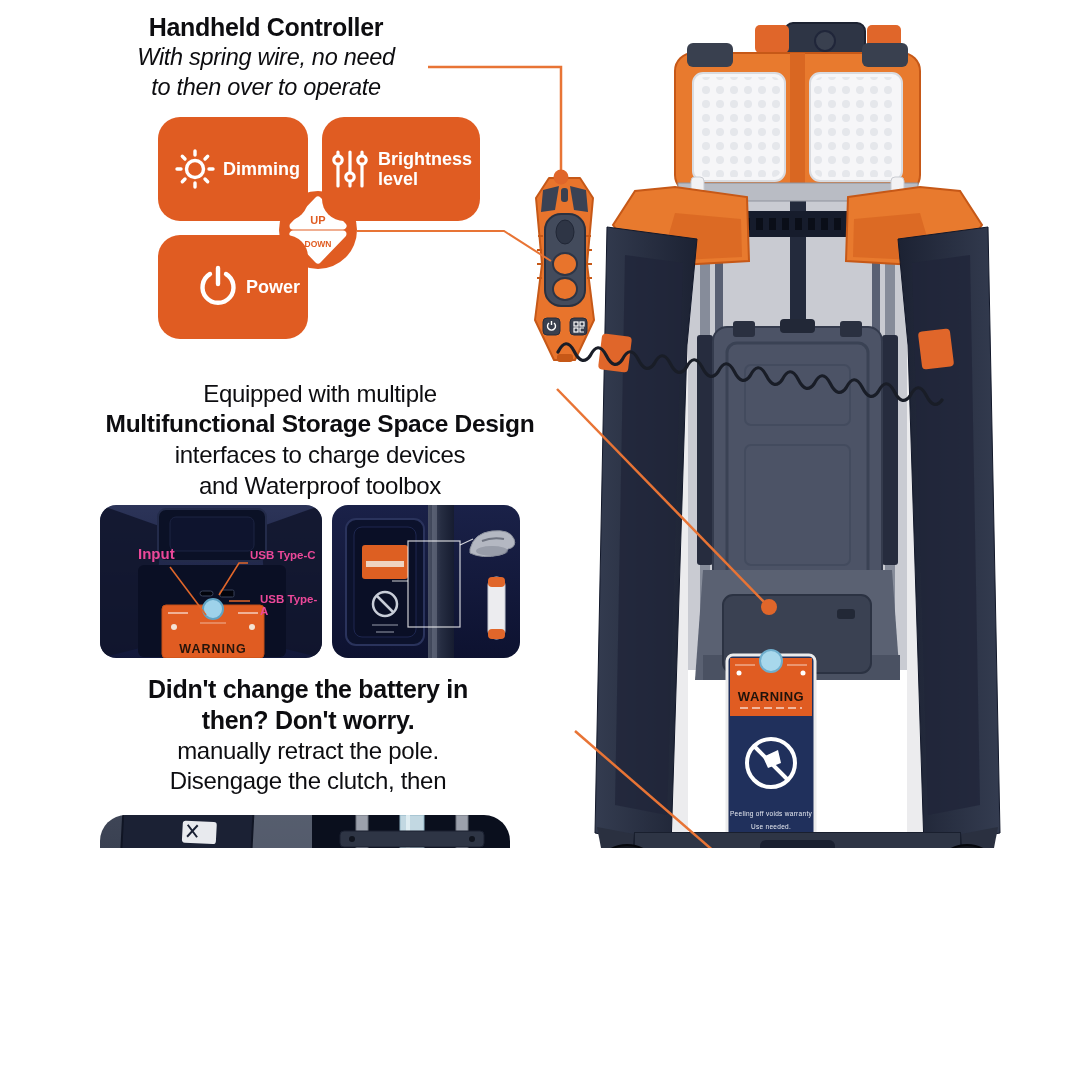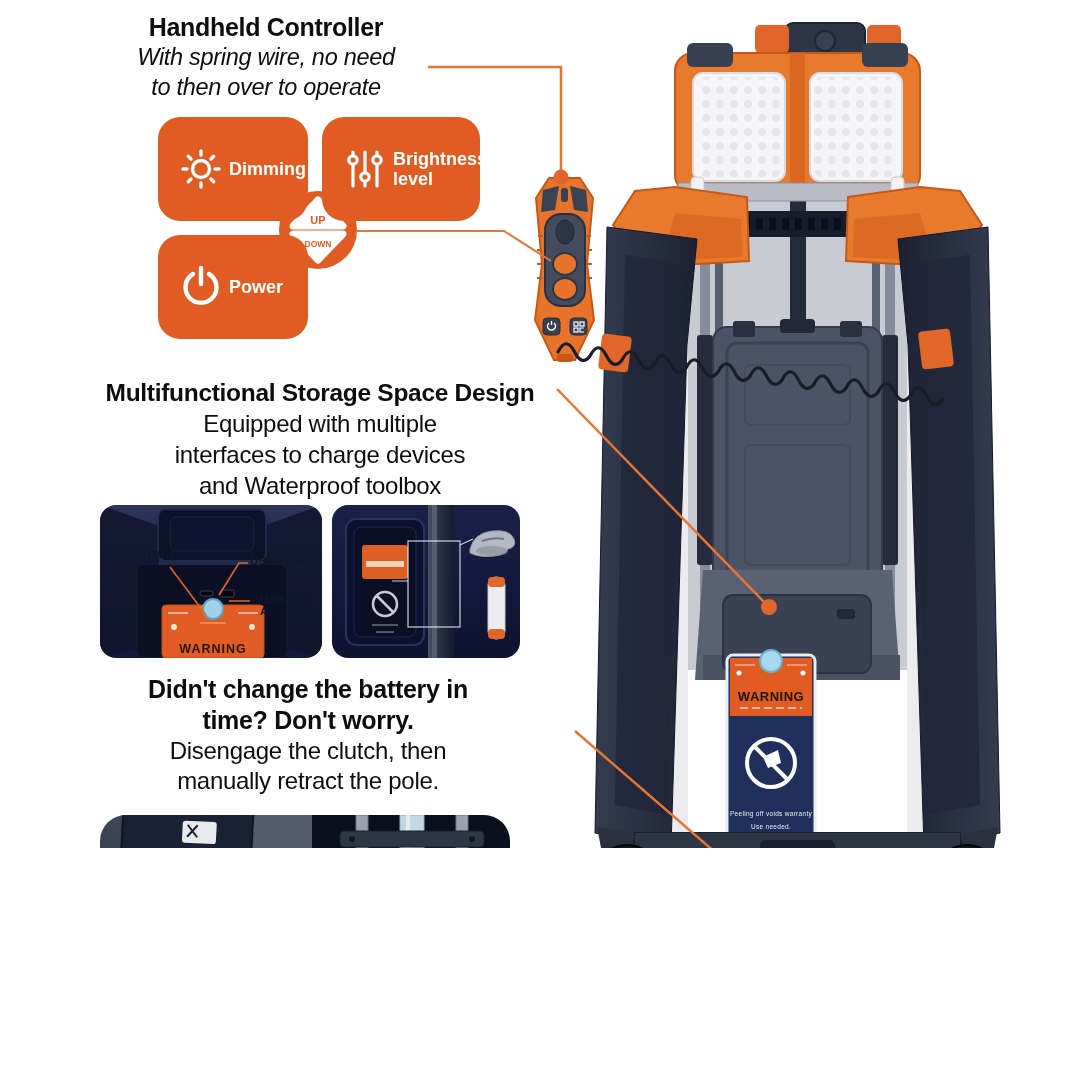--- a/index.html
+++ b/index.html
@@ -12,30 +12,30 @@
   .h1-title{font-size:25px;font-weight:bold;line-height:30px;}
   .h1-sub{font-size:23.5px;line-height:30px;font-style:italic;}
   .h2-title{font-size:24.5px;font-weight:bold;line-height:30px;}
   .h2-sub{font-size:24px;line-height:31px;}
   .h3-title{font-size:25px;font-weight:bold;line-height:31px;}
   .h3-sub{font-size:24px;line-height:30px;}
   
   .cards{left:158px;top:117px;width:322px;height:223px;display:grid;
          grid-template-columns:150px 158px;grid-template-rows:104px 104px;gap:14px;}
   .card{background:#E05C22;border-radius:22px;display:flex;align-items:center;
-        padding:0 8px 0 15px;color:#fff;box-sizing:border-box;}
+        padding:0 8px 0 15px;color:#fff;box-sizing:border-box;justify-content:flex-end;}
   .card .cicon{flex:0 0 56px;display:flex;justify-content:center;align-items:center;}
   .card .clabel{font-weight:bold;font-size:18px;line-height:20px;}
   
   .rocker{left:279px;top:191px;width:78px;height:78px;border-radius:50%;background:#E05C22;z-index:6;
           box-shadow:0 0 0 2px rgba(255,255,255,0.9);}
   
   .inset{border-radius:16px;overflow:hidden;}
   .inset3{border-radius:26px;overflow:hidden;display:flex;}
-  .ins-label{position:absolute;color:#0f172a;font-weight:bold;}
+  .ins-label{position:absolute;color:#ec4899;font-weight:bold;}
   .z10{z-index:10}.z20{z-index:20}.z25{z-index:25}.z30{z-index:30}.z40{z-index:40}
   svg{display:block;}
 </style>
 </head>
 <body>
 
 <div class="canvas">
 
   <div class="abs txtblock z25" style="left:96px;top:12px;width:340px;">
     <span class="line h1-title">Handheld Controller</span>
@@ -91,22 +91,22 @@
   <div class="abs rocker">
     <svg width="78" height="78" viewBox="0 0 78 78">
       <path d="M39,9 L64,35 L14,35 Z" fill="#fff" stroke="#fff" stroke-width="7" stroke-linejoin="round"></path>
       <path d="M14,43 L64,43 L39,69 Z" fill="#fff" stroke="#fff" stroke-width="7" stroke-linejoin="round"></path>
       <text x="39" y="33" font-size="11" font-weight="bold" fill="#E05C22" text-anchor="middle">UP</text>
       <text x="39" y="55.5" font-size="8.5" font-weight="bold" fill="#E05C22" text-anchor="middle">DOWN</text>
     </svg>
   </div>
 
   <div class="abs txtblock z25" style="left:60px;top:378px;width:520px;">
+    <span class="line h2-sub">Equipped with multiple</span>
     <span class="line h2-title">Multifunctional Storage Space Design</span>
-    <span class="line h2-sub">Equipped with multiple</span>
     <span class="line h2-sub">interfaces to charge devices</span>
     <span class="line h2-sub">and Waterproof toolbox</span>
   </div>
 
   <div class="abs inset z20" style="left:100px;top:505px;width:222px;height:153px;">
     <svg width="222" height="153" viewBox="0 0 222 153">
       <defs>
         <linearGradient id="g1" x1="0" y1="0" x2="0" y2="1">
           <stop offset="0" stop-color="#2C3458"></stop>
             <stop offset="1" stop-color="#12183A"></stop>
@@ -128,21 +128,21 @@
       <line x1="100" y1="118" x2="126" y2="118" stroke="rgba(255,255,255,0.55)" stroke-width="1.2"></line>
       <circle cx="113" cy="104" r="10" fill="#9ED2EA" stroke="#5FA3C4" stroke-width="2"></circle>
       <text x="113" y="148" font-size="12.5" font-weight="bold" fill="#26150B" text-anchor="middle" letter-spacing="1" font-family="Liberation Sans, sans-serif">WARNING</text>
       <g stroke="#E0662A" stroke-width="1.6" fill="none">
         <path d="M70,62 L106,110"></path>
         <path d="M148,58 L139,58 L119,90"></path>
         <path d="M150,96 L129,96"></path>
       </g>
     </svg>
     <span class="ins-label" style="left:38px;top:40px;font-size:15px;">Input</span>
-    <span class="ins-label" style="left:150px;top:50px;font-size:11.5px;">USB Type-C</span>
+    <span class="ins-label" style="left:150px;top:44px;font-size:11.5px;">USB Type-C</span>
     <span class="ins-label" style="left:152px;top:88px;font-size:11.5px;margin-left:8px;">USB Type-A</span>
   </div>
 
   <div class="abs inset z20" style="left:332px;top:505px;width:188px;height:153px;">
     <svg width="188" height="153" viewBox="0 0 188 153">
       <defs>
         <linearGradient id="g2" x1="0" y1="0" x2="0" y2="1">
           <stop offset="0" stop-color="#1A2148"></stop>
             <stop offset="1" stop-color="#0D1230"></stop>
         </linearGradient>
@@ -174,23 +174,23 @@
       <g>
         <rect x="156" y="72" width="17" height="62" rx="8" fill="#ECECEF" stroke="#C6C9D2"></rect>
         <rect x="156" y="72" width="17" height="10" rx="4" fill="#E0662A"></rect>
         <rect x="156" y="124" width="17" height="10" rx="4" fill="#E0662A"></rect>
       </g>
     </svg>
   </div>
 
   <div class="abs txtblock z25" style="left:83px;top:674px;width:450px;">
     <span class="line h3-title">Didn't change the battery in</span>
-    <span class="line h3-title">time? Don't worry.</span>
+    <span class="line h3-title">then? Don't worry.</span>
+    <span class="line h3-sub">manually retract the pole.</span>
     <span class="line h3-sub">Disengage the clutch, then</span>
-    <span class="line h3-sub">manually retract the pole.</span>
   </div>
 
   <div class="abs inset3 z20" style="left:100px;top:815px;width:410px;height:240px;">
     <svg width="212" height="240" viewBox="0 0 212 240">
       <defs>
         <linearGradient id="g3" x1="0" y1="0" x2="0" y2="1">
           <stop offset="0" stop-color="#3E4556"></stop>
             <stop offset="1" stop-color="#23293A"></stop>
         </linearGradient>
       </defs>

